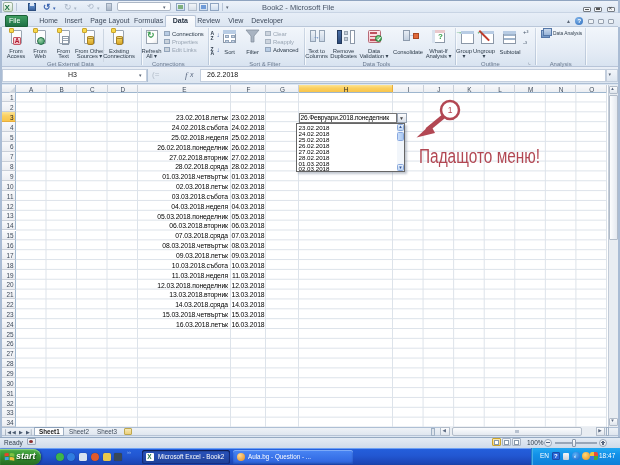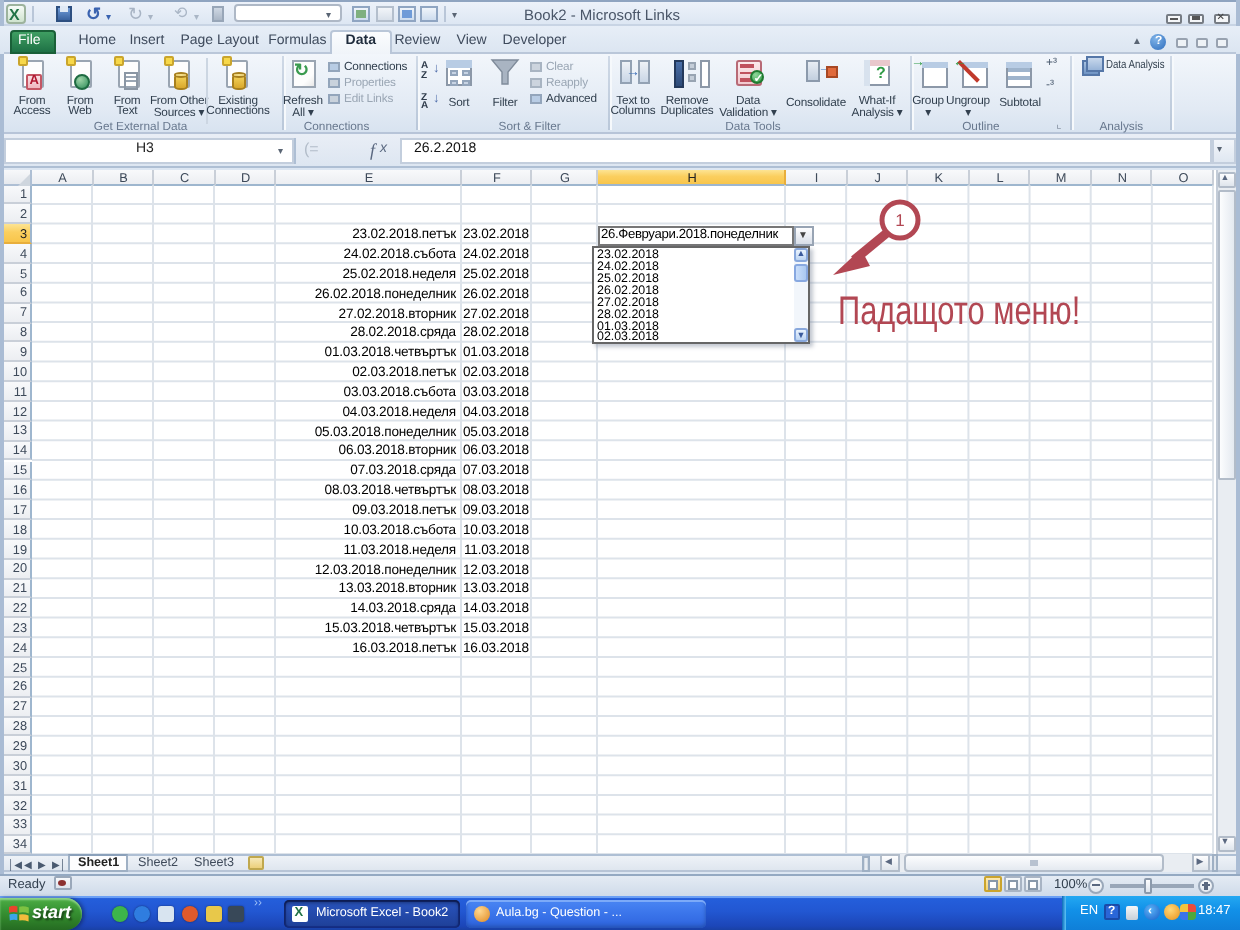--- a/index.html
+++ b/index.html
@@ -28,21 +28,21 @@
 <div class="abs" style="left:117px;top:2px;width:54px;height:9px;background:#fff;border:1px solid #aeb8c6;border-radius:2px;"></div>
 <div class="tx" style="left:163px;top:4px;font-size:5px;color:#5a6574;">▾</div>
 <div class="abs" style="left:176px;top:3px;width:9px;height:8px;background:linear-gradient(#eff4fa,#cddcee);border:1px solid #8fa5c2;"></div>
 <div class="abs" style="left:178px;top:5px;width:5px;height:4px;background:#7fb07f;"></div>
 <div class="abs" style="left:188px;top:3px;width:9px;height:8px;background:linear-gradient(#f2f5f9,#d8e0ea);border:1px solid #b4bfcd;"></div>
 <div class="abs" style="left:199px;top:3px;width:9px;height:8px;background:linear-gradient(#eff4fa,#cddcee);border:1px solid #8fa5c2;"></div>
 <div class="abs" style="left:201px;top:5px;width:5px;height:4px;background:#6f9bd8;"></div>
 <div class="abs" style="left:210px;top:3px;width:9px;height:8px;background:linear-gradient(#eff4fa,#cddcee);border:1px solid #8fa5c2;"></div>
 <div class="abs" style="left:222px;top:3px;width:1px;height:8px;background:#b9c6d8;"></div>
 <div class="tx" style="left:226px;top:4px;font-size:5px;color:#5a6574;">▾</div>
-<div class="tx" style="left:262px;top:2.5px;font-size:7.5px;color:#4a5668;">Book2 - Microsoft Links</div>
+<div class="tx" style="left:262px;top:2.5px;font-size:7.5px;color:#4a5668;">Book2 - Microsoft File</div>
 
 <div class="abs" style="left:582.5px;top:6.5px;width:8px;height:5px;background:#f4f6f8;border:1px solid #767c84;border-radius:1px;"></div>
 <div class="abs" style="left:584.5px;top:9px;width:4px;height:1.2px;background:#555;"></div>
 <div class="abs" style="left:594px;top:6.5px;width:8px;height:5px;background:#f4f6f8;border:1px solid #767c84;border-radius:1px;"></div>
 <div class="abs" style="left:595.8px;top:7.8px;width:4px;height:2.4px;border:1px solid #555;"></div>
 <div class="abs" style="left:606.5px;top:6.5px;width:8px;height:5px;background:#f4f6f8;border:1px solid #767c84;border-radius:1px;"></div>
 <div class="tx" style="left:608.3px;top:5.4px;font-size:5px;color:#444;">✕</div>
 
 <div class="abs" style="left:0;top:13px;width:620px;height:14px;background:linear-gradient(#e7eef7,#dbe5f1);"></div>
 <div class="abs" style="left:2px;top:26px;width:616px;height:1px;background:#bac7d9;"></div>

